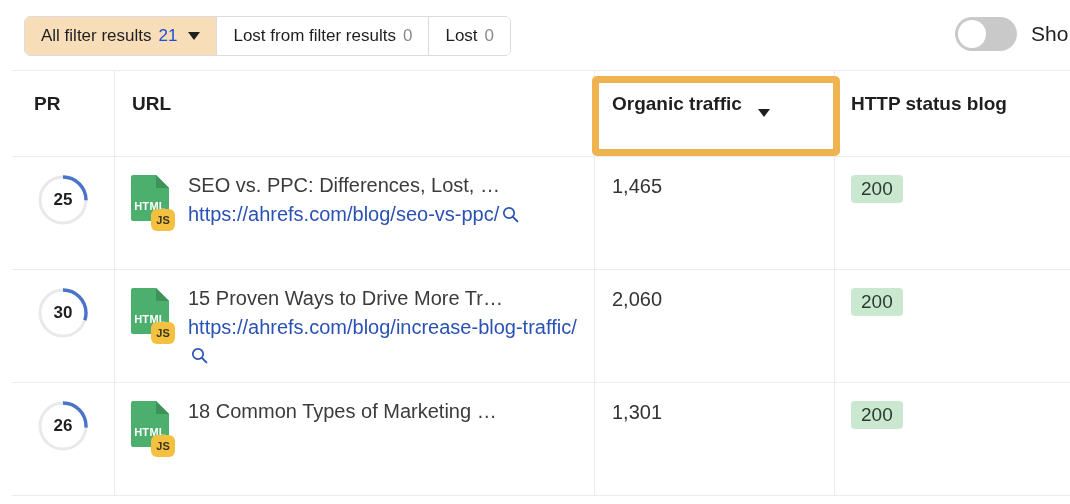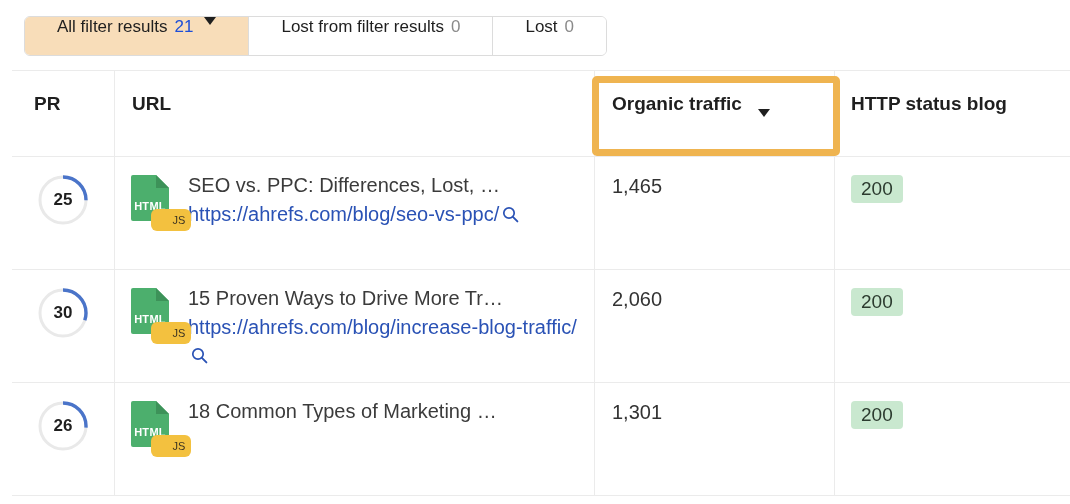--- a/index.html
+++ b/index.html
@@ -11,21 +11,21 @@
   }
   .app{position:relative;width:1070px;height:504px;}
 
   
   .toolbar{position:absolute;left:0;top:0;width:1070px;height:70px;}
   .tabgroup{
     position:absolute;left:24px;top:16px;height:38px;display:flex;
     border:1px solid #dcdcdc;border-radius:6px;background:#fff;overflow:hidden;
   }
   .tab{
-    display:flex;gap:7px;padding:0 32px;height:38px;
+    display:flex;align-items:center;gap:7px;padding:0 16px;height:38px;
     font-size:17px;color:#1f1f1f;background:#fff;white-space:nowrap;
     border-right:1px solid #dcdcdc;box-sizing:border-box;cursor:pointer;
   }
   .tab:last-child{border-right:none;}
   .tab.active{background:#f8ddb9;}
   .tab .count{color:#8a8a8a;font-size:17px;}
   .tab.active .count{color:#1d4ed8;}
   .caret{
     width:0;height:0;border-left:6px solid transparent;border-right:6px solid transparent;
     border-top:8px solid #1f1f1f;margin-left:4px;
@@ -86,21 +86,21 @@
   
   .fileicon{position:relative;width:44px;height:52px;flex:none;margin-top:3px;}
   .fileicon svg{display:block;}
   .fileicon .html-label{
     position:absolute;left:0;top:25px;width:38px;text-align:center;
     font-size:11px;font-weight:bold;color:#ffffff;letter-spacing:.3px;
   }
   .js-badge{
     position:absolute;left:20px;top:34px;width:24px;height:22px;border-radius:6px;
     background:#f3c13f;display:flex;align-items:center;justify-content:center;
-    font-size:11px;font-weight:normal;color:#3d3422;padding-left:16px;
+    font-size:11px;font-weight:bold;color:#3d3422;
   }
 
   .urlcell{flex:1;min-width:0;}
   .title{
     font-size:20px;color:#3b3b3b;line-height:1.38;white-space:nowrap;overflow:hidden;
   }
   .link{
     font-size:20px;color:#2a52b5;line-height:1.42;word-break:break-all;
   }
   .mag{display:inline-block;vertical-align:-2px;margin-left:3px;}
@@ -126,20 +126,26 @@
         <div class="tab">
           <span>Lost from filter results</span>
           <span class="count">0</span>
         </div>
         <div class="tab">
           <span>Lost</span>
           <span class="count">0</span>
         </div>
       </div>
 
+    <div class="toggle-wrap">
+      <div class="toggle">
+        <div class="knob"></div>
+      </div>
+      <div class="toggle-label">Sho</div>
+    </div>
   </div>
 
   <div class="table">
 
     <div class="row head">
       <div class="c-pr">
         <div class="head-text">PR</div>
       </div>
       <div class="c-url">
         <div class="head-text">URL</div>

